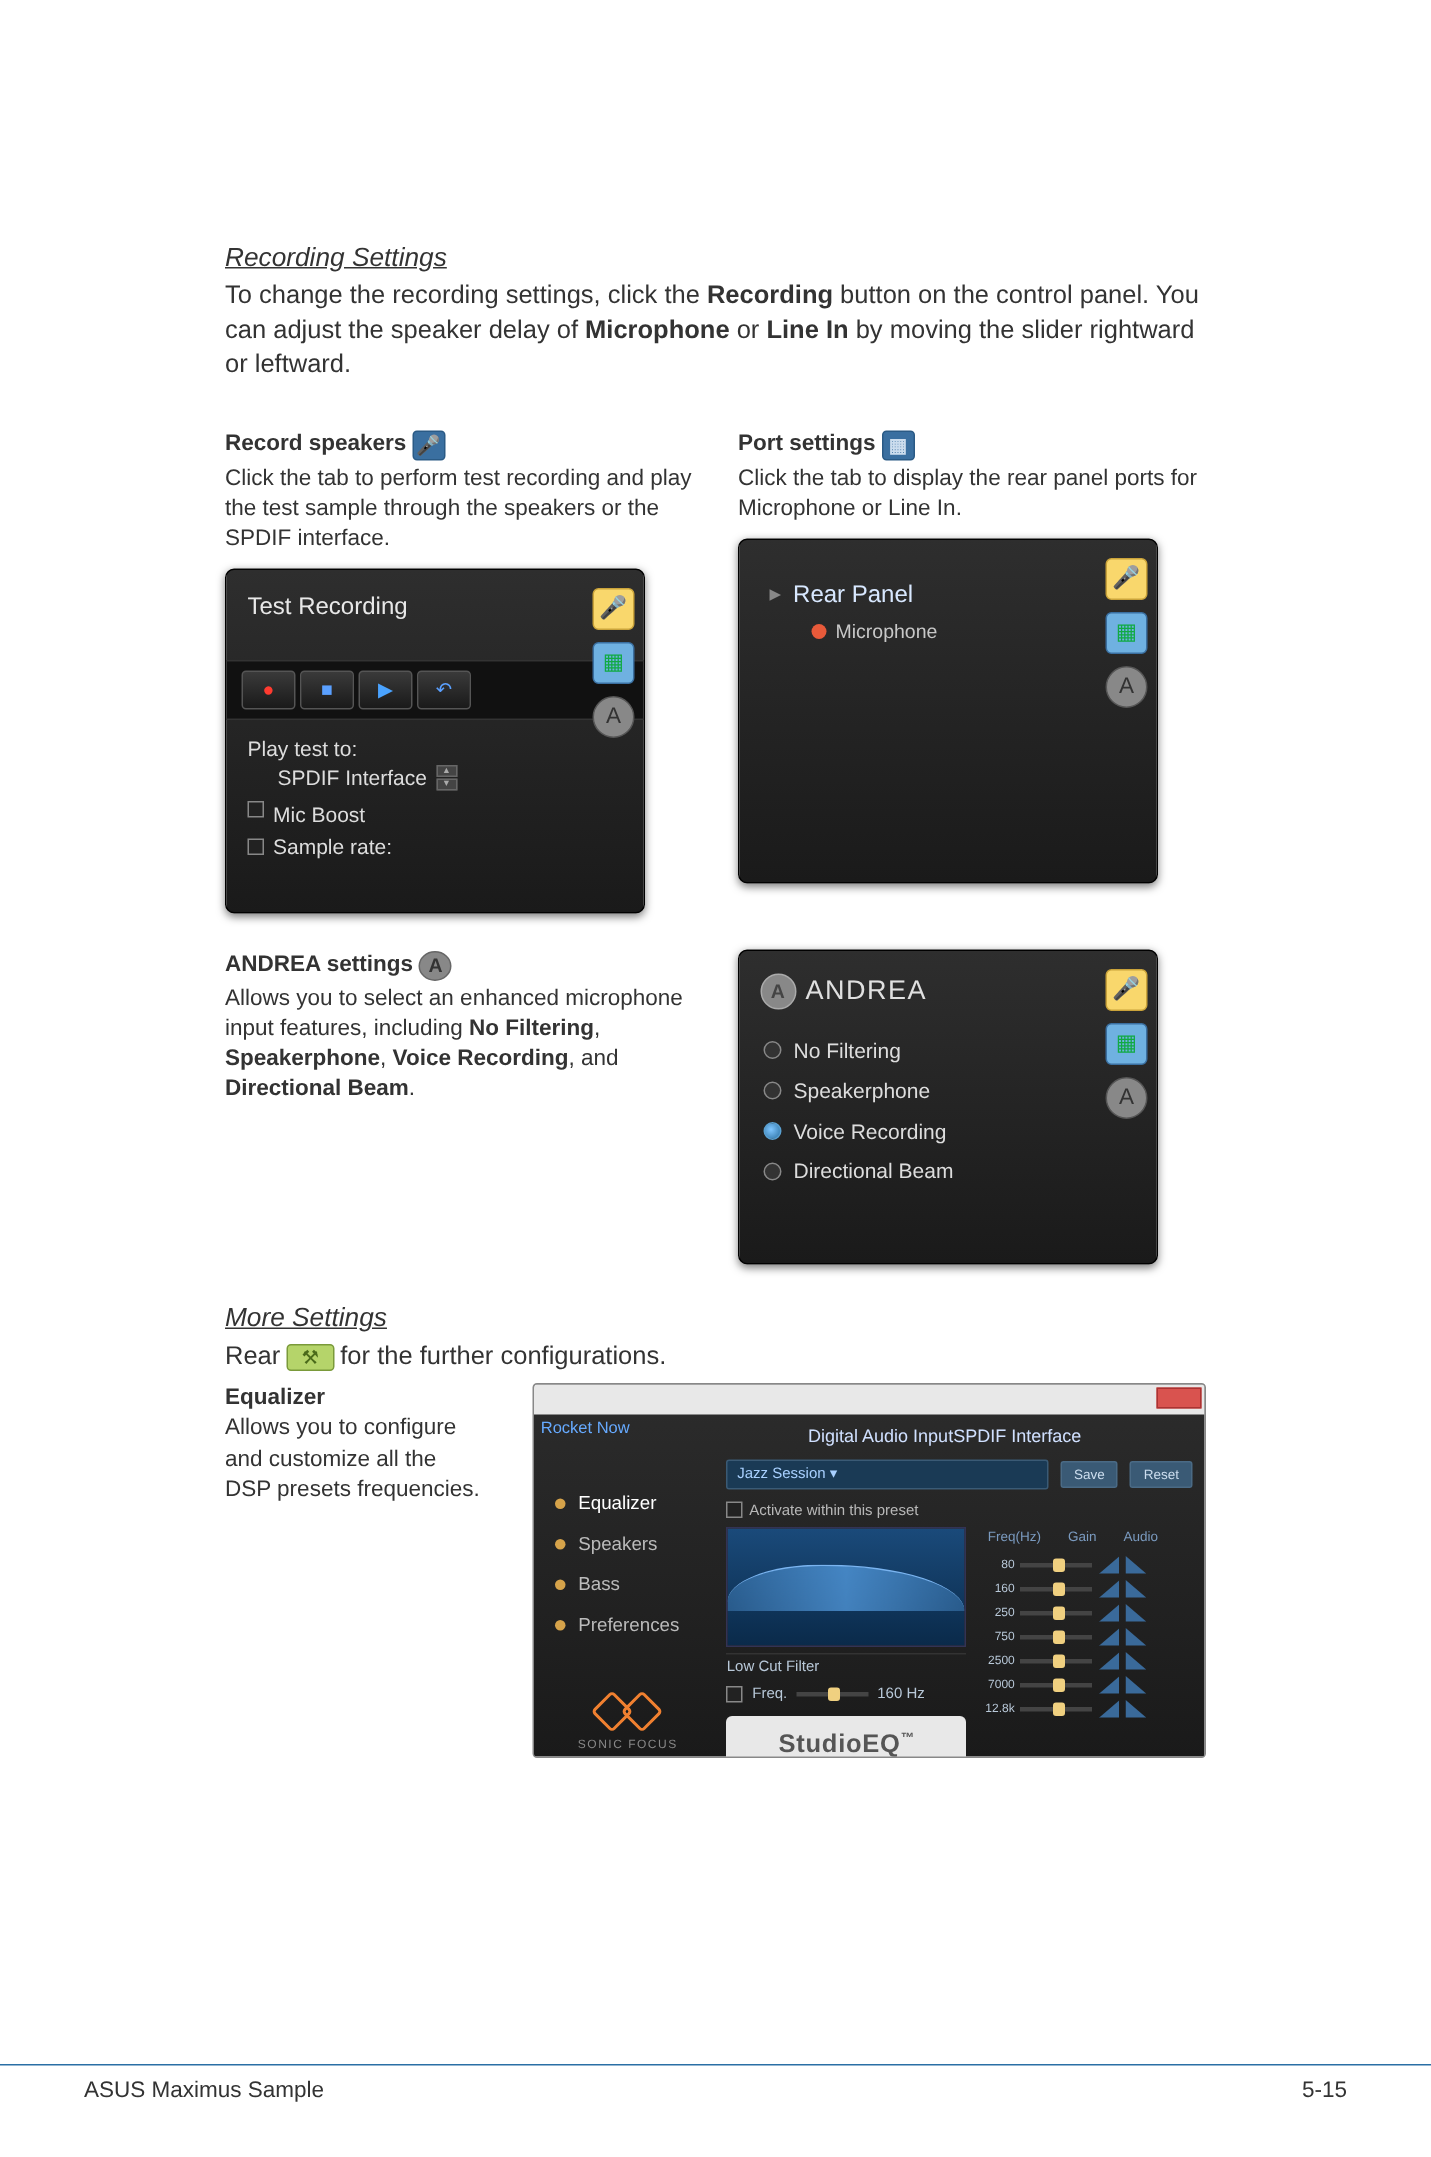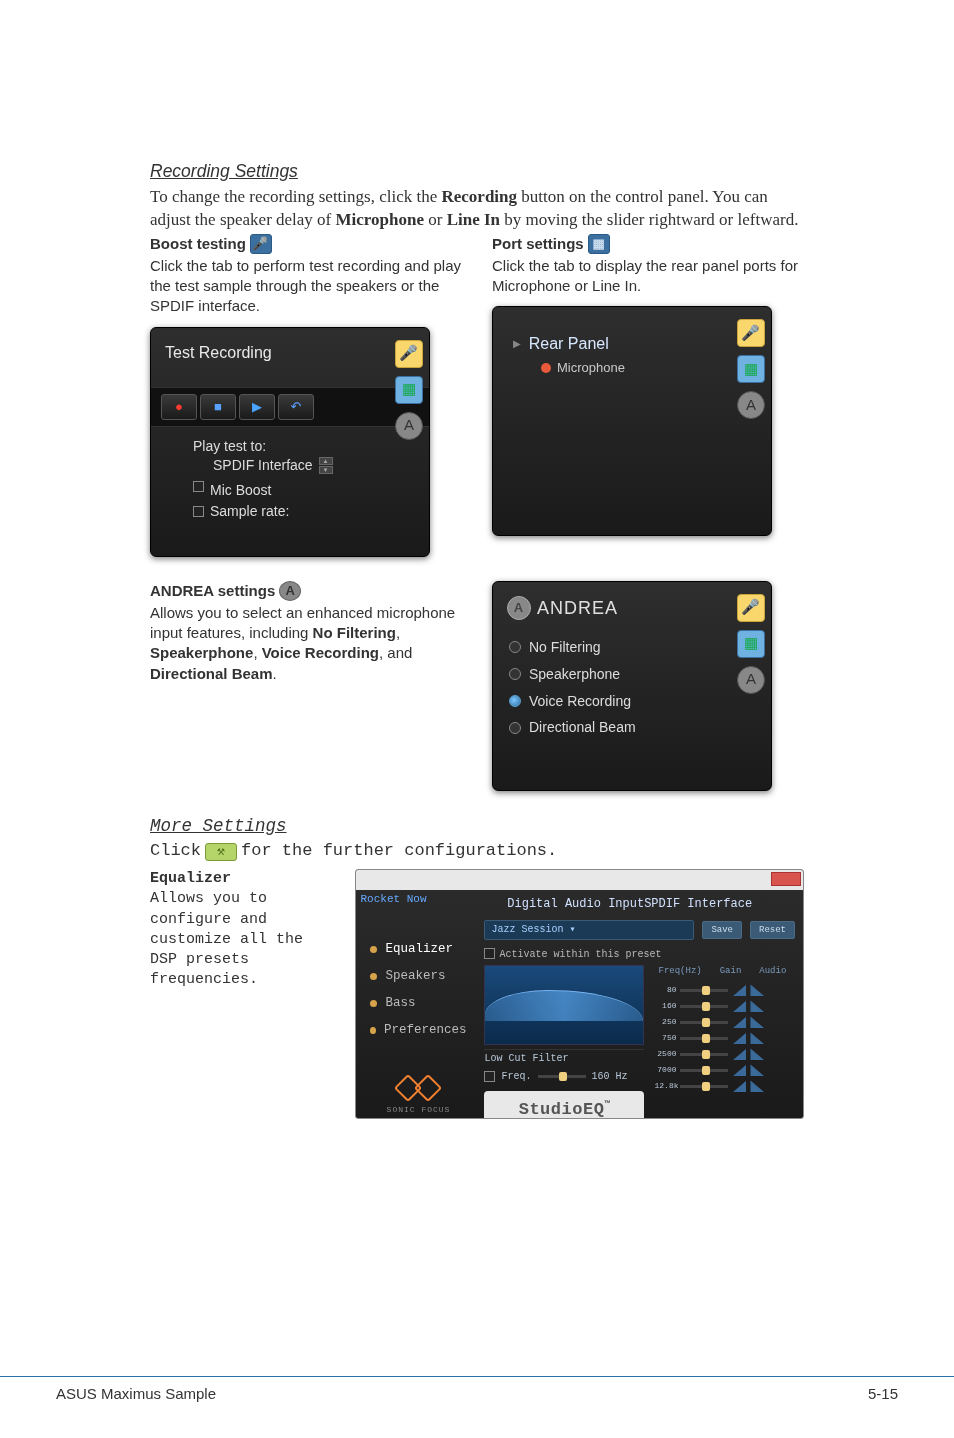--- a/index.html
+++ b/index.html
@@ -15,21 +15,21 @@
     padding: 160px 150px 0 150px;
     font-size: 17px;
     line-height: 1.35;
   }
   .section-header {
     text-decoration: underline;
     font-style: italic;
     margin-bottom: 2px;
     font-size: 17.5px;
   }
-  .intro-text { margin-bottom: 2px; font-family: Liberation Serif, serif; }
+  .intro-text { margin-bottom: 32px; }
   .two-col {
     display: flex;
     gap: 30px;
   }
   .col { flex: 1; }
   .bold { font-weight: bold; }
   .sub-heading {
     font-weight: bold;
     font-size: 15px;
     display: flex;
@@ -67,21 +67,21 @@
     border: 1px solid #555;
     border-radius: 3px;
     display: flex;
     align-items: center;
     justify-content: center;
     color: #5aa0ff;
     font-size: 13px;
   }
   .tbtn.red { color:#ff3b30; }
   .tbtn.play { color:#4aa3ff; }
-  .panel-body { padding: 10px 14px; color:#ddd; font-size:14px;margin-left:28px; }
+  .panel-body { padding: 10px 14px; color:#ddd; font-size:14px; }
   .panel-body .indent { padding-left: 20px; display:flex; align-items:center; gap:6px;}
   .side-tabs {
     position: absolute;
     right: 4px;
     top: 12px;
     width: 30px;
     display: flex;
     flex-direction: column;
     gap: 8px;
   }
@@ -100,21 +100,21 @@
   .andrea-panel .panel-header { display:flex; align-items:center; gap:6px; letter-spacing:1px; }
   .andrea-list { padding: 6px 16px 12px 16px; }
   .andrea-item { color:#ddd; font-size:14px; padding:4px 0; display:flex; align-items:center; gap:8px;}
   .radio-dot { width:12px; height:12px; border-radius:50%; border:1px solid #888; background:#333; display:inline-block;}
   .radio-dot.on { background: radial-gradient(circle at 40% 40%, #7fc6ff, #2a6fa0); border-color:#5aa0d0;}
   .rear-panel-body { padding: 8px 14px; }
   .rear-item { color:#e0e0e0; font-size:14px; display:flex; align-items:center; gap:8px; padding-left:6px;}
   .rear-sub { color:#c8c8c8; font-size:13px; padding:4px 0 0 34px; display:flex; align-items:center; gap:6px;}
   .rear-dot { width:10px;height:10px;border-radius:50%;background:#e85a3a;display:inline-block;}
 
-  .more-settings { margin-top: 24px; font-family: Liberation Mono, monospace; }
+  .more-settings { margin-top: 24px; }
   .more-row { display:flex; gap:30px; margin-top:6px; }
   .more-left { width:180px; font-size:15px; }
   .more-left .t { font-weight:bold; }
   .eq-window {
     width: 460px;
     height: 250px;
     border: 1px solid #888;
     background: linear-gradient(#2c2c2c,#1a1a1a);
     position:relative;
     border-radius:3px;
@@ -204,21 +204,21 @@
 
   <div class="section-header">Recording Settings</div>
   <p class="intro-text">
     <span>To change the recording settings, click the </span><span class="bold">Recording</span><span> button on the control panel. You can adjust the speaker delay of </span><span class="bold">Microphone</span><span> or </span><span class="bold">Line In</span><span> by moving the slider rightward or leftward.</span>
   </p>
 
   <div class="two-col">
 
     <div class="col">
       <div class="sub-heading">
-        <span>Boost testing</span>
+        <span>Record speakers</span>
         <span class="icon-box mic">🎤</span>
       </div>
       <p class="sub-desc">Click the tab to perform test recording and play the test sample through the speakers or the SPDIF interface.</p>
 
       <div class="panel">
         <div style="display:flex;">
           <div style="flex:1;">
             <div class="panel-header">Test Recording</div>
             <div style="height:16px;"></div>
             <div class="transport-bar">
@@ -330,21 +330,21 @@
             <div class="side-tab a">A</div>
           </div>
         </div>
       </div>
     </div>
   </div>
 
   <div class="more-settings">
     <div class="section-header">More Settings</div>
     <p style="display:flex;align-items:center;gap:4px;">
-      <span>Click </span>
+      <span>Rear </span>
       <span class="icon-box config">⚒</span>
       <span> for the further configurations.</span>
     </p>
 
     <div class="more-row">
       <div class="more-left">
         <div class="t">Equalizer</div>
         <div>Allows you to configure and customize all the DSP presets frequencies.</div>
       </div>
 

